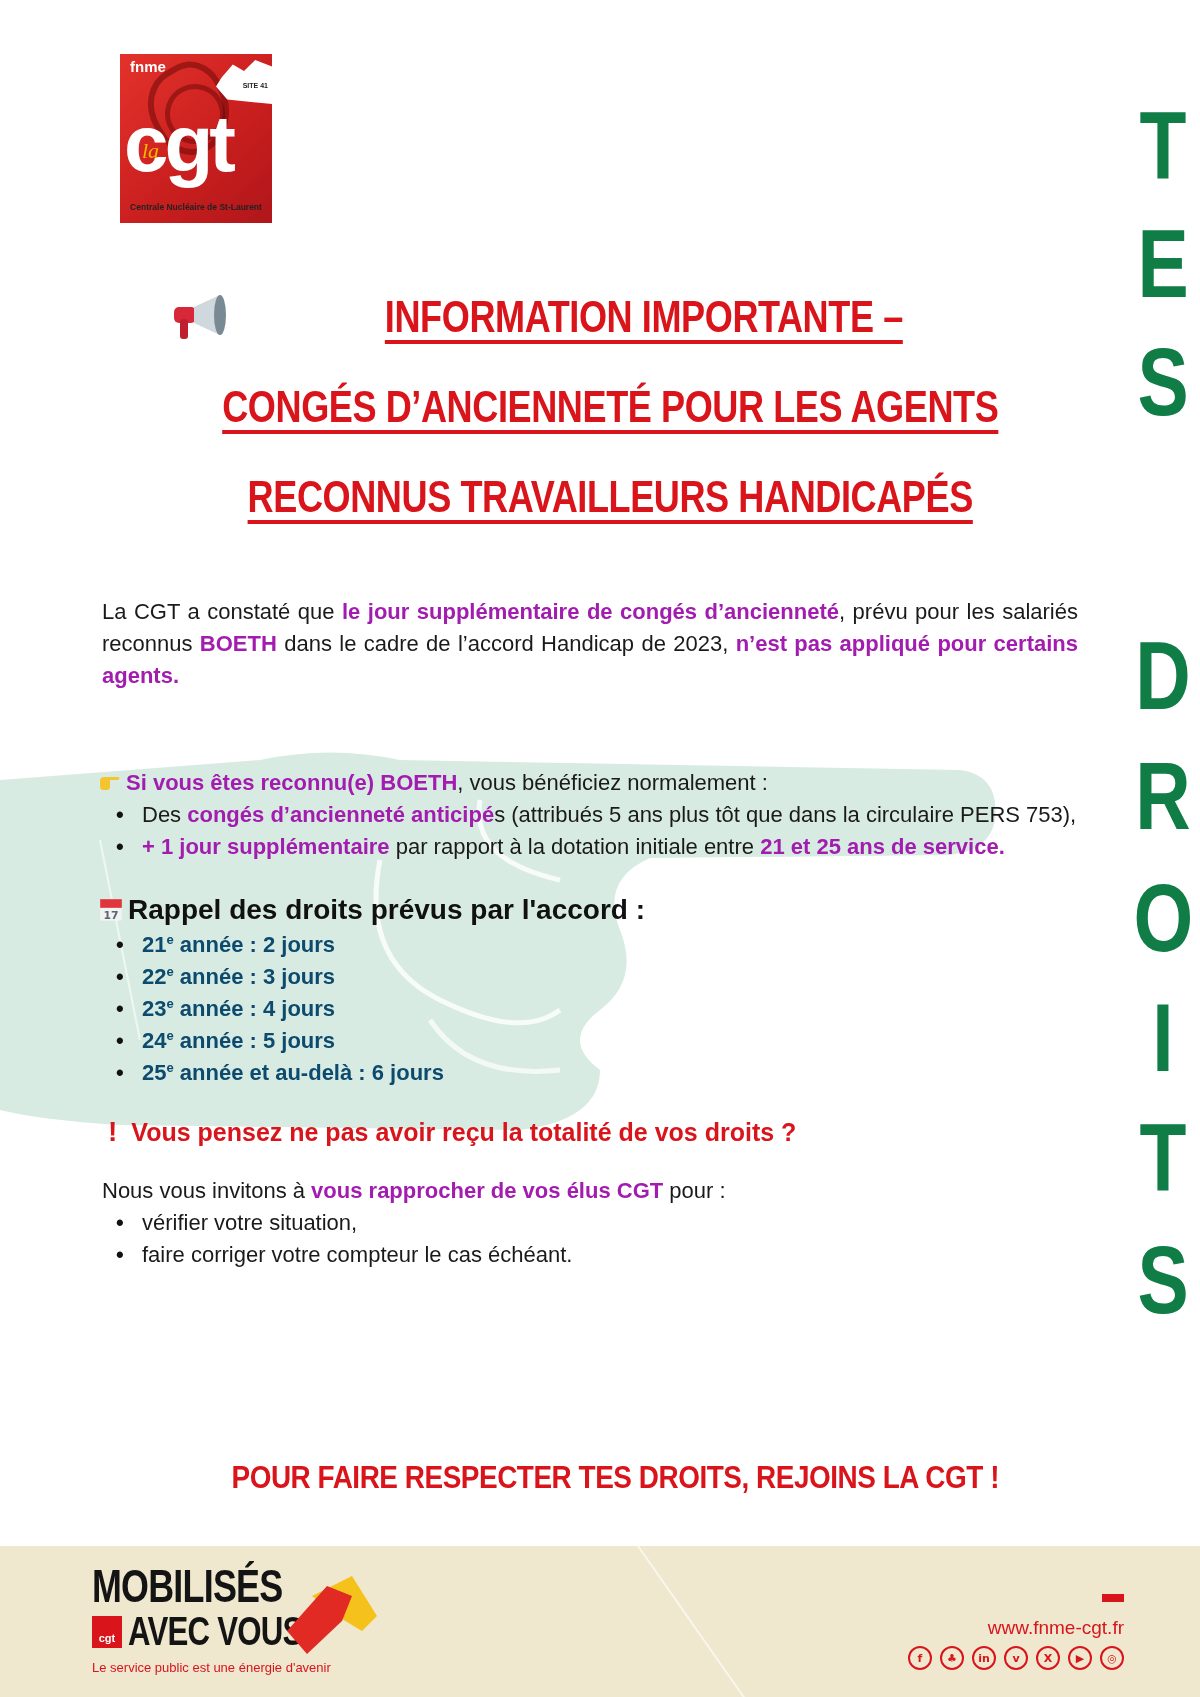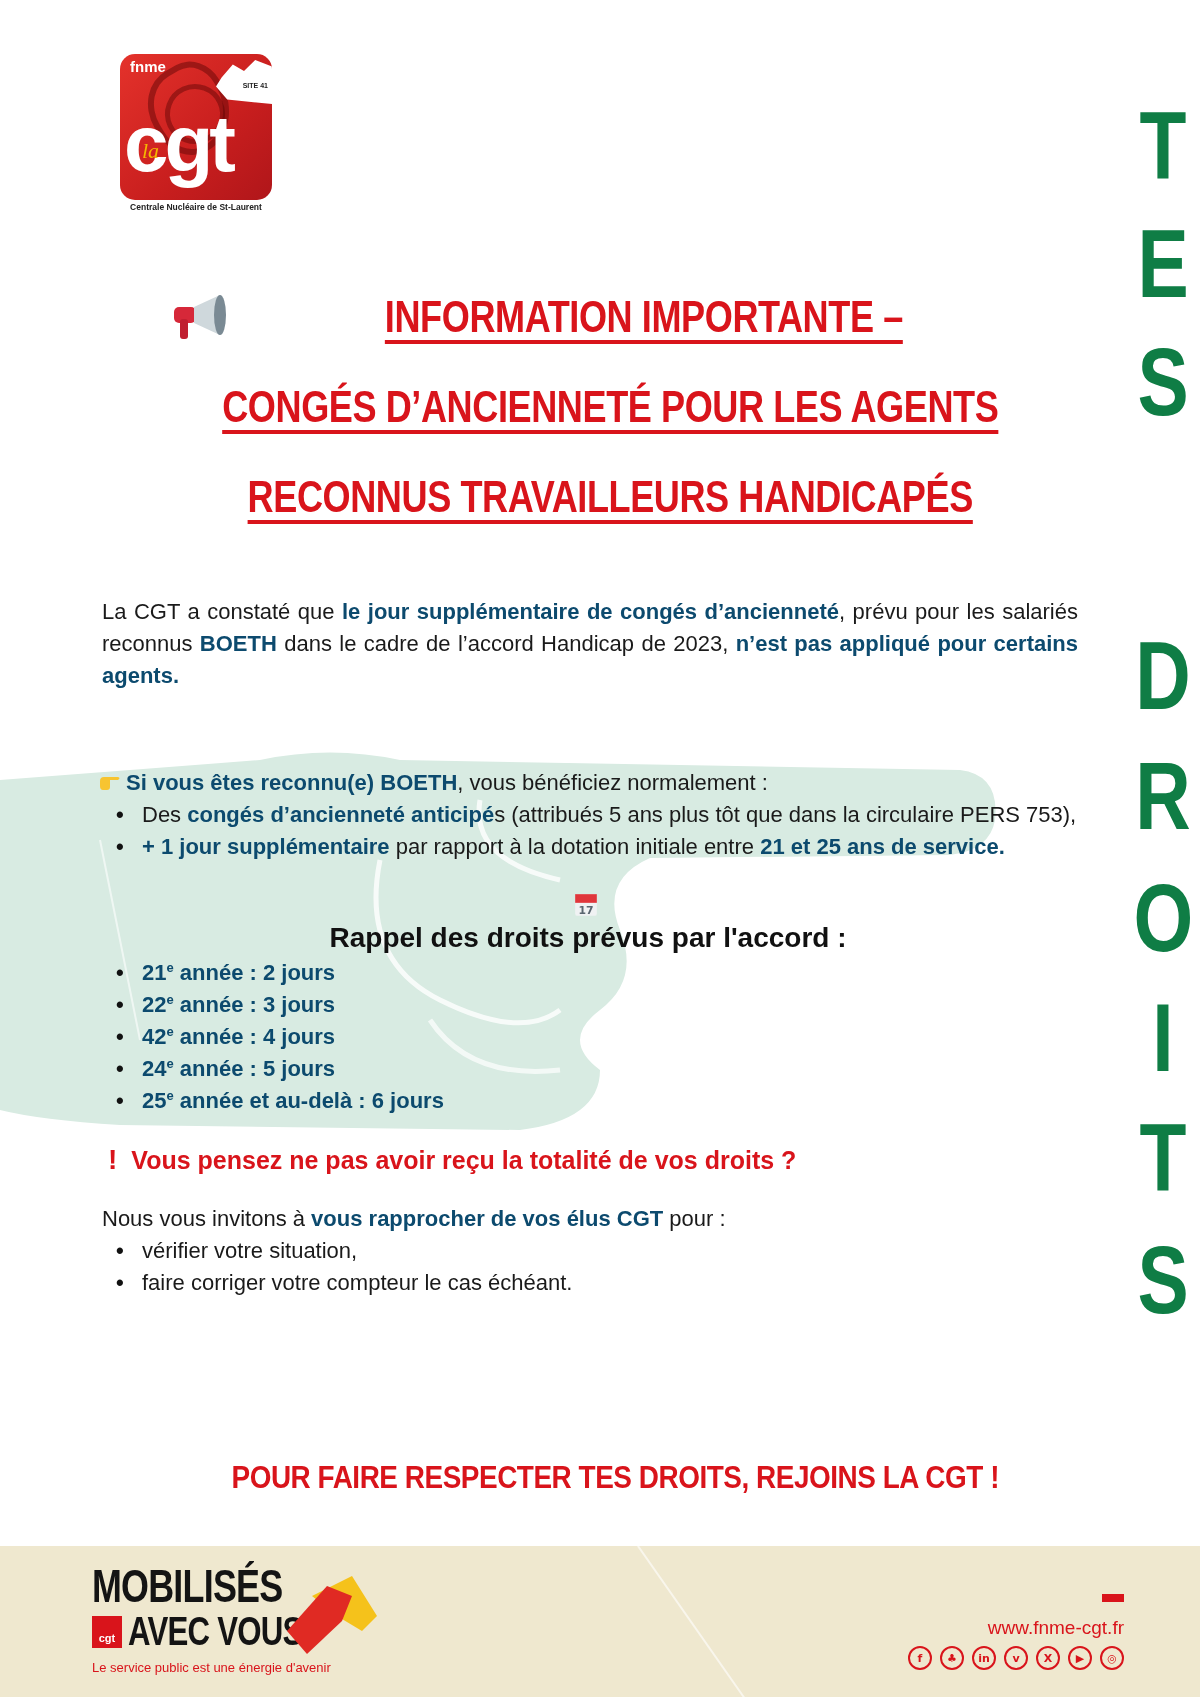--- a/index.html
+++ b/index.html
@@ -4,39 +4,39 @@
 <style>
   * { box-sizing: border-box; margin: 0; padding: 0; }
   html, body { width: 1200px; height: 1697px; background: #ffffff; overflow: hidden; }
   body { position: relative; font-family: "Liberation Sans", "DejaVu Sans", sans-serif; color: #1a1a1a; }
 
   
   .bg-hand { position: absolute; left: 0; top: 740px; width: 1000px; height: 400px; z-index: 0; }
 
   
   .logo { position: absolute; left: 118px; top: 54px; width: 156px; height: 160px; z-index: 2; }
-  .logo-box { position: absolute; left: 2px; top: 0; width: 152px; height: 146px; background: linear-gradient(135deg, #e4322b 0%, #c81e1e 60%, #b0161a 100%); overflow: hidden; border-radius: 15px; }
+  .logo-box { position: absolute; left: 2px; top: 0; width: 152px; height: 169px; background: linear-gradient(135deg, #e4322b 0%, #c81e1e 60%, #b0161a 100%); overflow: hidden; }
   .logo-swirl { position: absolute; left: 30px; top: 10px; width: 80px; height: 90px; border: 6px solid rgba(110,10,10,0.55); border-radius: 50% 40% 60% 45%; transform: rotate(-30deg); }
   .logo-swirl2 { position: absolute; left: 45px; top: 30px; width: 60px; height: 60px; border: 5px solid rgba(90,5,5,0.45); border-radius: 50%; transform: rotate(20deg); }
   .logo-fnme { position: absolute; left: 10px; top: 4px; color: #fff; font-weight: bold; font-size: 15px; font-family: "Liberation Sans", sans-serif; }
   .logo-map { position: absolute; right: 0; top: 6px; width: 56px; height: 44px; background: #fff; clip-path: polygon(10% 40%, 30% 10%, 50% 25%, 70% 0%, 100% 15%, 100% 100%, 20% 90%, 0% 60%); }
   .logo-site { position: absolute; right: 4px; top: 28px; font-size: 7px; font-weight: bold; color: #222; }
   .logo-cgt { position: absolute; left: 4px; top: 50px; color: #fff; font-weight: bold; font-size: 80px; letter-spacing: -4px; font-family: "Liberation Sans", sans-serif; line-height: 1; }
   .logo-la { position: absolute; left: 22px; top: 84px; color: #f5b700; font-style: italic; font-size: 22px; font-family: "Liberation Serif", serif; }
   .logo-caption { position: absolute; left: 0; top: 148px; width: 156px; text-align: center; font-size: 8.5px; font-weight: bold; color: #222; }
 
   
   .title { position: absolute; left: 170px; top: 272px; width: 880px; z-index: 2; text-align: center; }
   .title-line { display: block; margin: 0 auto; color: #d9141b; font-family: "Liberation Sans", sans-serif; font-weight: bold; font-size: 44px; letter-spacing: -0.5px; line-height: 56px; text-transform: uppercase; transform: scaleX(0.82); text-decoration: underline; text-decoration-thickness: 4px; text-underline-offset: 8px; }
   .title-row { height: 90px; display: flex; align-items: center; justify-content: center; white-space: nowrap; }
   .megaphone { display: inline-block; width: 62px; height: 52px; margin-right: 6px; vertical-align: middle; }
 
   
   .content { position: absolute; left: 102px; top: 596px; width: 976px; z-index: 2; font-size: 22px; line-height: 32px; color: #1a1a1a; }
-  .content b { font-weight: bold; color: #0c4a6e; }
+  .content b { font-weight: bold; color: #a21caf; }
   .para { text-align: justify; }
   .gap { height: 28px; }
   .intro-line { display: flex; align-items: center; margin-top: 47px; }
   .emoji-icon { display: inline-block; width: 24px; height: 24px; margin-right: 4px; vertical-align: middle; }
   ul.bullets { list-style: none; padding-left: 40px; }
   ul.bullets li { position: relative; text-align: justify; }
   ul.bullets li::before { content: "•"; position: absolute; left: -26px; top: 0; font-weight: bold; color: #111; }
   .rappel-title { display: flex; align-items: center; font-size: 28px; font-weight: bold; color: #111; line-height: 38px; }
   .rights li { font-weight: bold; color: #0c4a6e; }
   .rights sup { font-size: 13px; vertical-align: super; line-height: 0; }
@@ -124,32 +124,32 @@
     <li>
       <span>Des </span><b>congés d’ancienneté anticipé</b><span>s (attribués 5 ans plus tôt que dans la circulaire PERS 753),</span>
     </li>
     <li>
       <b>+ 1 jour supplémentaire</b><span> par rapport à la dotation initiale entre </span><b>21 et 25 ans de service.</b>
     </li>
   </ul>
 
   <div class="gap"></div>
 
-  <p class="rappel-title" style="margin-left:-4px;flex-direction:column;">
+  <p class="rappel-title" style="margin-left:-4px;">
     <svg class="emoji-icon" viewBox="0 0 24 24" style="width:26px;height:28px;">
       <rect x="2" y="2" width="20" height="20" rx="2" fill="#f0f2f3"></rect>
       <rect x="2" y="2" width="20" height="8" fill="#e0363b"></rect>
       <text x="12" y="20" text-anchor="middle" font-size="10" fill="#5a6670" font-family="DejaVu Sans, sans-serif">17</text>
     </svg>
     <span>Rappel des droits prévus par l'accord :</span>
   </p>
   <ul class="bullets rights">
     <li><span>21</span><sup>e</sup><span> année : 2 jours</span></li>
     <li><span>22</span><sup>e</sup><span> année : 3 jours</span></li>
-    <li><span>42</span><sup>e</sup><span> année : 4 jours</span></li>
+    <li><span>23</span><sup>e</sup><span> année : 4 jours</span></li>
     <li><span>24</span><sup>e</sup><span> année : 5 jours</span></li>
     <li><span>25</span><sup>e</sup><span> année et au-delà : 6 jours</span></li>
   </ul>
 
   <div class="gap" style="height:24px;"></div>
 
   <p class="alert-title">
     <span class="alert-mark">!</span>
     <span>Vous pensez ne pas avoir reçu la totalité de vos droits ?</span>
   </p>

